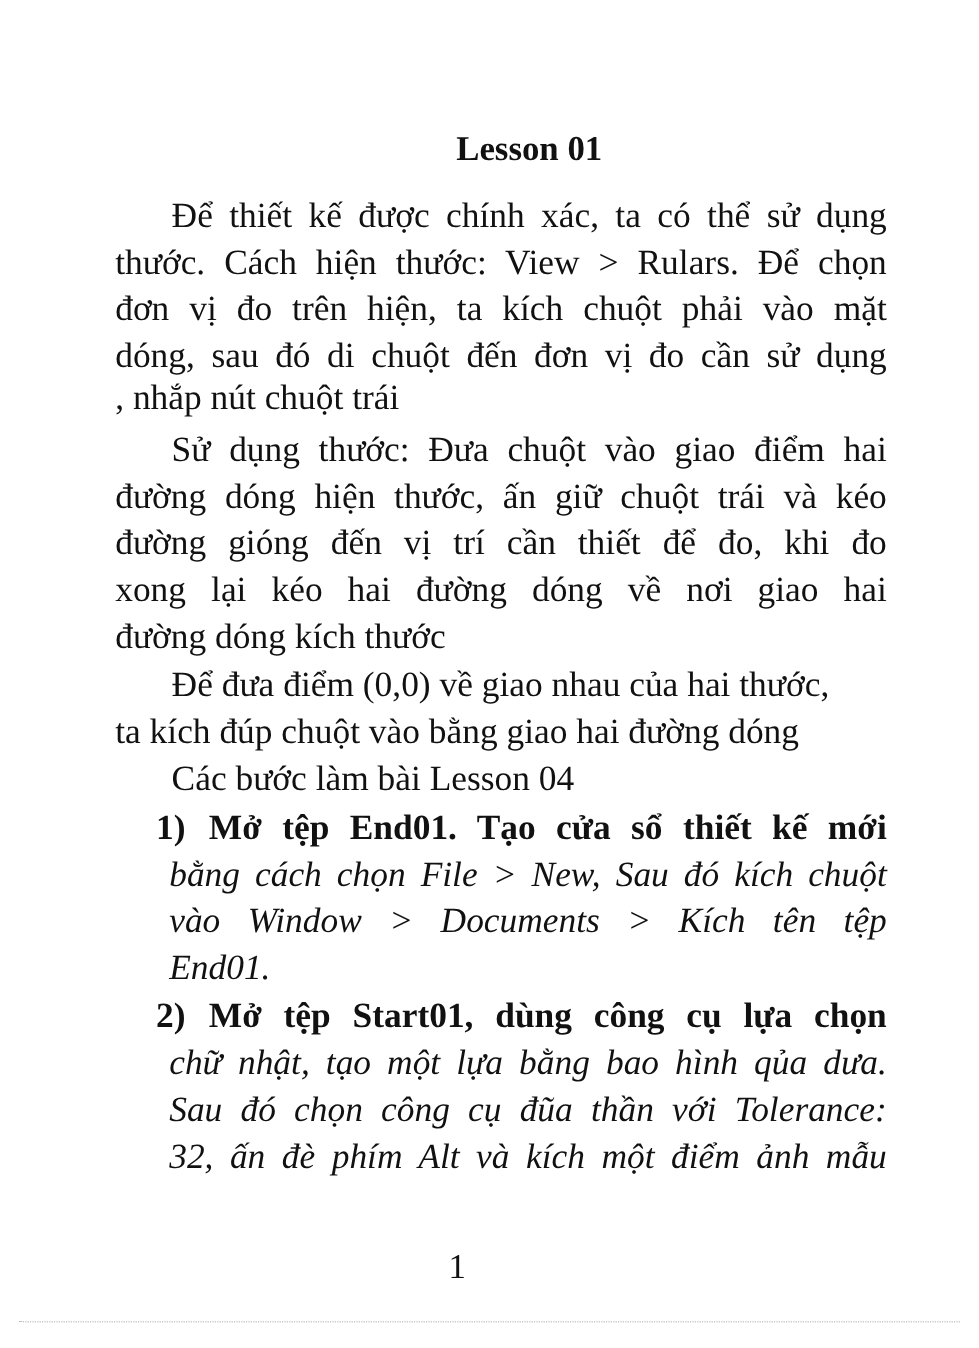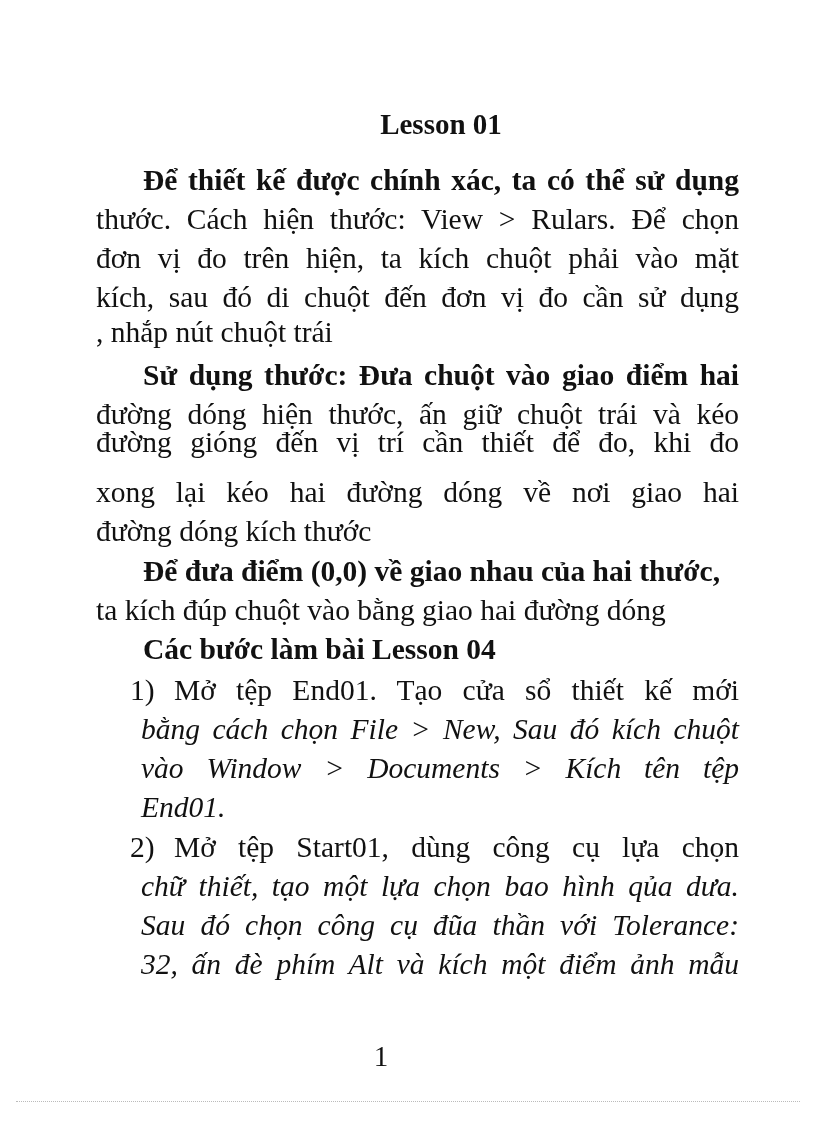--- a/index.html
+++ b/index.html
@@ -4,48 +4,48 @@
 <style>
   html, body { margin: 0; padding: 0; background: #ffffff; }
   body { width: 816px; height: 1123px; position: relative; overflow: hidden;
          font-family: "Liberation Serif", "DejaVu Serif", serif; color: #111111; }
   .page { position: absolute; left: 0; top: 0; width: 816px; height: 1123px; border-radius: 29px; }
   .title { position: absolute; left: 0; width: 882px; top: 104px; text-align: center;
            font-weight: bold; font-size: 29px; line-height: 40px; }
   .line { position: absolute; font-size: 29.5px; line-height: 40px; white-space: nowrap; }
   .just { text-align: justify; text-align-last: justify; }
   .para-body { left: 96px; width: 643px; }
-  .indent { left: 143px; width: 596px; font-weight: bold; }
-  .item-first { left: 130px; width: 609px; }
+  .indent { left: 143px; width: 596px; }
+  .item-first { left: 130px; width: 609px; font-weight: bold; }
   .item-cont { left: 141px; width: 598px; font-style: italic; }
   .num { display: inline-block; width: 44px; }
   .pageno { position: absolute; left: 0; width: 762px; top: 1036px; text-align: center;
             font-size: 29px; line-height: 40px; }
   .footer-rule { position: absolute; left: 16px; right: 16px; top: 1101px; height: 0;
                  border-top: 1px dotted #bbbbbb; }
 </style>
 </head>
 <body>
 
 <div class="page">
 
   <div class="title">Lesson 01</div>
 
   <div>
     <div class="line indent just" style="top:160px">Để thiết kế được chính xác, ta có thể sử dụng</div>
     <div class="line para-body just" style="top:199px">thước. Cách hiện thước: View &gt; Rulars. Để chọn</div>
     <div class="line para-body just" style="top:238px">đơn vị đo trên hiện, ta kích chuột phải vào mặt</div>
-    <div class="line para-body just" style="top:277px">kích, sau đó di chuột đến đơn vị đo cần sử dụng</div>
+    <div class="line para-body just" style="top:277px">dóng, sau đó di chuột đến đơn vị đo cần sử dụng</div>
     <div class="line para-body" style="top:312px">, nhắp nút chuột trái</div>
   </div>
 
   <div>
     <div class="line indent just" style="top:355px">Sử  dụng thước: Đưa chuột vào giao điểm hai</div>
     <div class="line para-body just" style="top:394px">đường dóng hiện thước, ấn giữ chuột trái và kéo</div>
-    <div class="line para-body just" style="top:422px">đường gióng đến vị trí cần thiết để đo, khi đo</div>
+    <div class="line para-body just" style="top:433px">đường gióng đến vị trí cần thiết để đo, khi đo</div>
     <div class="line para-body just" style="top:472px">xong lại kéo hai đường dóng về nơi giao hai</div>
     <div class="line para-body" style="top:511px">đường dóng kích thước</div>
   </div>
 
   <div>
     <div class="line indent" style="top:551px">Để đưa điểm (0,0) về giao nhau của hai thước,</div>
     <div class="line para-body" style="top:590px">ta kích đúp chuột vào bằng giao hai đường dóng</div>
   </div>
 
   <div>
@@ -54,21 +54,21 @@
 
   <div>
     <div class="line item-first just" style="top:670px"><span class="num">1)</span><span>Mở tệp End01. Tạo cửa sổ thiết kế mới</span></div>
     <div class="line item-cont just" style="top:709px">bằng cách chọn File &gt; New, Sau đó kích chuột</div>
     <div class="line item-cont just" style="top:748px">vào Window &gt; Documents &gt; Kích tên tệp</div>
     <div class="line item-cont" style="top:787px">End01.</div>
   </div>
 
   <div>
     <div class="line item-first just" style="top:827px"><span class="num">2)</span><span>Mở tệp Start01, dùng công cụ lựa chọn</span></div>
-    <div class="line item-cont just" style="top:866px">chữ thiết, tạo một lựa chọn bao hình qủa dưa.</div>
+    <div class="line item-cont just" style="top:866px">chữ nhật, tạo một lựa bằng bao hình qủa dưa.</div>
     <div class="line item-cont just" style="top:905px">Sau đó chọn công cụ đũa thần với Tolerance:</div>
     <div class="line item-cont just" style="top:944px">32, ấn đè phím Alt và kích một điểm ảnh mẫu</div>
   </div>
 
   <div class="pageno">1</div>
 
   <div class="footer-rule"></div>
 </div>
 
 </body></html>

